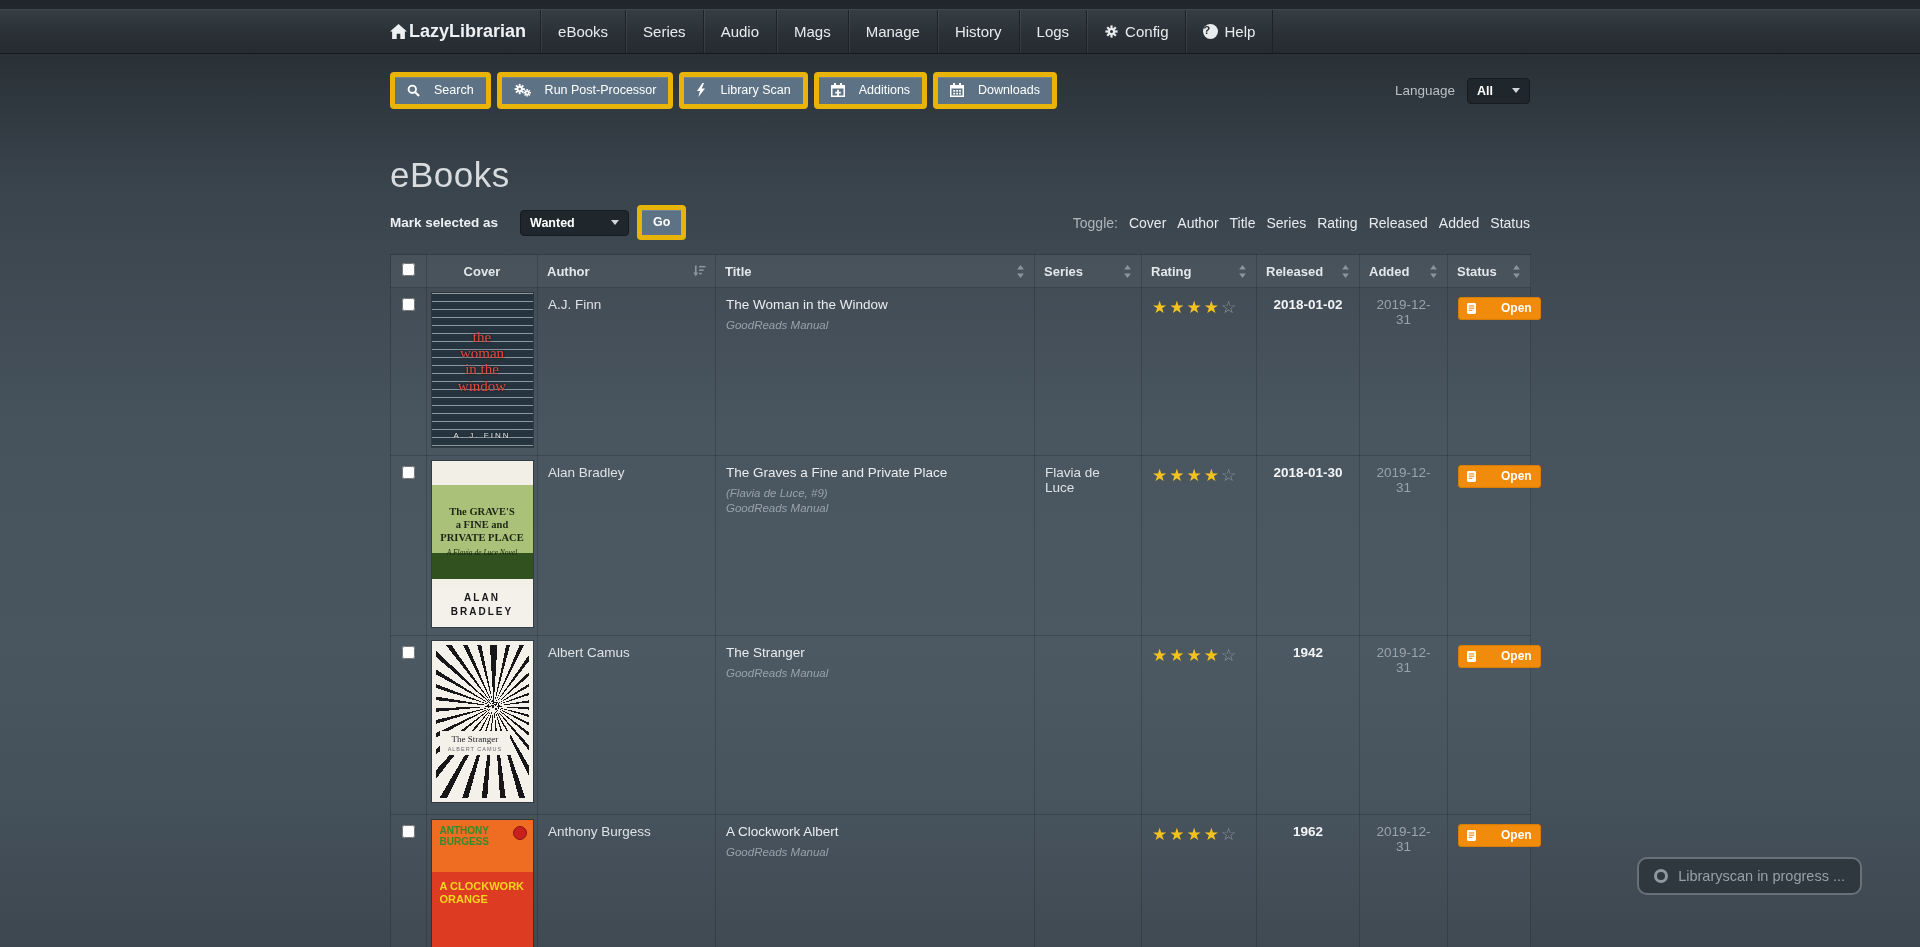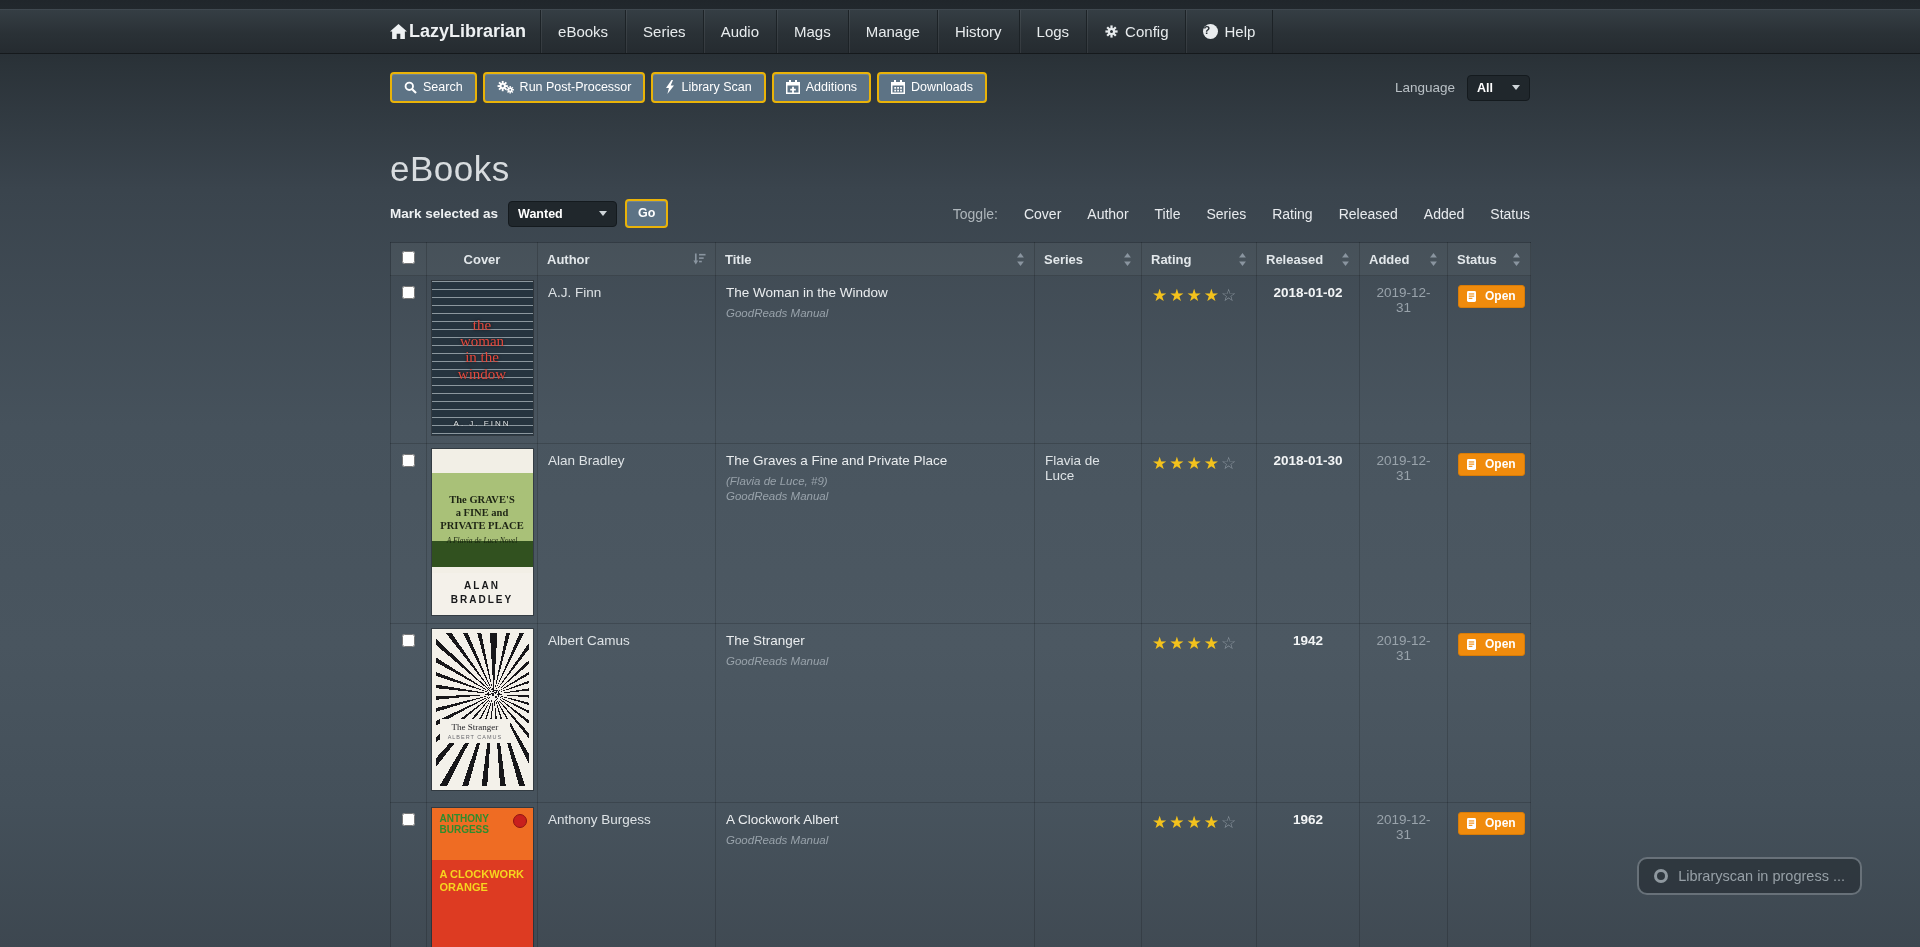--- a/index.html
+++ b/index.html
@@ -20,36 +20,36 @@
   .nav-items { display:flex; align-items:stretch; border-right:1px solid #1c2226; }
   .nav-item { display:flex; align-items:center; gap:6px; padding:0 17px; font-size:15px; color:#e7ebed;
     text-decoration:none; cursor:pointer; border-left:1px solid #1c2226; box-shadow:inset 1px 0 0 rgba(255,255,255,.07); }
   .q-icon { width:15px; height:15px; border-radius:50%; background:#e9ecee; color:#262d32;
     display:inline-flex; align-items:center; justify-content:center; font-size:11px; font-weight:bold; }
   .q-icon::before { content:"?"; }
 
   
   .toolbar-row { display:flex; align-items:center; margin-top:18px; }
   .tbtn-group { display:flex; gap:6px; }
-  .tbtn { display:inline-flex; align-items:center; gap:6px; background:#5d7385; border:2px solid #eab308;
+  .tbtn { display:inline-flex; align-items:center; gap:14px; background:#5d7385; border:5px solid #eab308;
     box-shadow:inset 0 1px 0 rgba(255,255,255,.13); border-radius:4px; color:#fff; font-size:12.5px;
     padding:6px 12px 7px; cursor:pointer; font-family:inherit; }
   .lang-group { margin-left:auto; display:flex; align-items:center; gap:12px; }
   .lang-label { color:#b9c0c5; font-size:13.5px; }
   .dselect { background:#20272c; border:1px solid #141a1e; border-radius:4px; color:#fff; font-weight:bold;
     font-size:12.5px; padding:5px 9px; display:inline-flex; align-items:center; justify-content:space-between; cursor:pointer; }
   .caret { width:0; height:0; border-left:4px solid transparent; border-right:4px solid transparent; border-top:5px solid #cfd5d9; margin-left:10px; }
 
   
   .page-title { margin-top:46px; font-size:35px; font-weight:400; color:#d8dcdf; letter-spacing:.5px; }
   .controls-row { margin-top:10px; display:flex; align-items:center; }
-  .mark-label { font-size:13.5px; font-weight:bold; color:#eef1f3; margin-right:10px;text-align:center; }
+  .mark-label { font-size:13.5px; font-weight:bold; color:#eef1f3; margin-right:22px;text-align:center; }
   .sel-wanted { width:109px; }
   .go-btn { margin-left:8px; padding:5px 11px 6px; font-size:12.5px; font-weight:bold; }
-  .toggle-group { margin-left:auto; display:flex; align-items:center; gap:26px; font-size:14px; }
+  .toggle-group { margin-left:auto; display:flex; align-items:center; gap:11px; font-size:14px; }
   .toggle-label { color:#aeb6bb; }
   .toggle-link { color:#e8ebee; text-decoration:none; cursor:pointer; }
 
   .pager-row { margin-top:22px; display:flex; align-items:center; }
   .sel-rows { width:74px; }
   .rows-label { color:#c6cdd1; font-size:14px; margin-left:10px; }
   .filter-group { margin-left:auto; display:flex; align-items:center; }
   .filter-label { color:#ccd2d6; font-size:15px; margin-right:12px; }
   .filter-input { width:172px; height:29px; background:#39434b; border:1px solid #2a343b; border-radius:5px;
     color:#dfe3e6; font-size:13px; padding:0 10px; font-family:inherit; }
@@ -64,21 +64,21 @@
   .cb-cell { text-align:center; padding:10px 0 0; }
   .cover-cell { padding:5px 4px; text-align:center; }
   th.c { text-align:center; }
   .book-link { color:#eaedef; text-decoration:none; cursor:pointer; font-size:13.5px; }
   .note { font-style:italic; color:#98a2aa; font-size:11.5px; margin-top:7px; }
   .stars { font-size:17px; letter-spacing:2px; white-space:nowrap; }
   .st.f { color:#f3c21d; } .st.e { color:#8d97a0; }
   .released-cell { text-align:center; font-weight:bold; color:#f3f5f6; }
   .added-cell { text-align:center; color:#99a3ab; }
   .status-cell { text-align:center; }
-  .btn-open { display:inline-flex; align-items:center; gap:7px; background:#f08b0c; border:1px solid #d87c08;
+  .btn-open { display:inline-flex; align-items:center; gap:23px; background:#f08b0c; border:1px solid #d87c08;
     border-radius:3px; color:#fff; font-weight:bold; font-size:12px; padding:3px 8px 4px; cursor:pointer; font-family:inherit; }
 
   
   .cover { width:101px; position:relative; overflow:hidden; display:inline-block; box-shadow:0 0 0 1px rgba(0,0,0,.3); text-align:center; }
   .cv-woman { height:154px; background:#26343f; }
   .cv-woman::before { content:""; position:absolute; inset:0;
     background:repeating-linear-gradient(180deg, rgba(223,232,236,.55) 0 1.5px, transparent 1.5px 8px); }
   .cv-woman .t { position:relative; margin-top:36px; font-family:"Liberation Serif",serif; color:#e4483c;
     font-size:15px; line-height:1.08; text-shadow:0 0 3px rgba(0,0,0,.7); }
   .cv-woman .by { position:absolute; bottom:7px; width:100%; color:#e3e9ec; font-size:8px; letter-spacing:2px; text-shadow:0 0 2px #000; }

